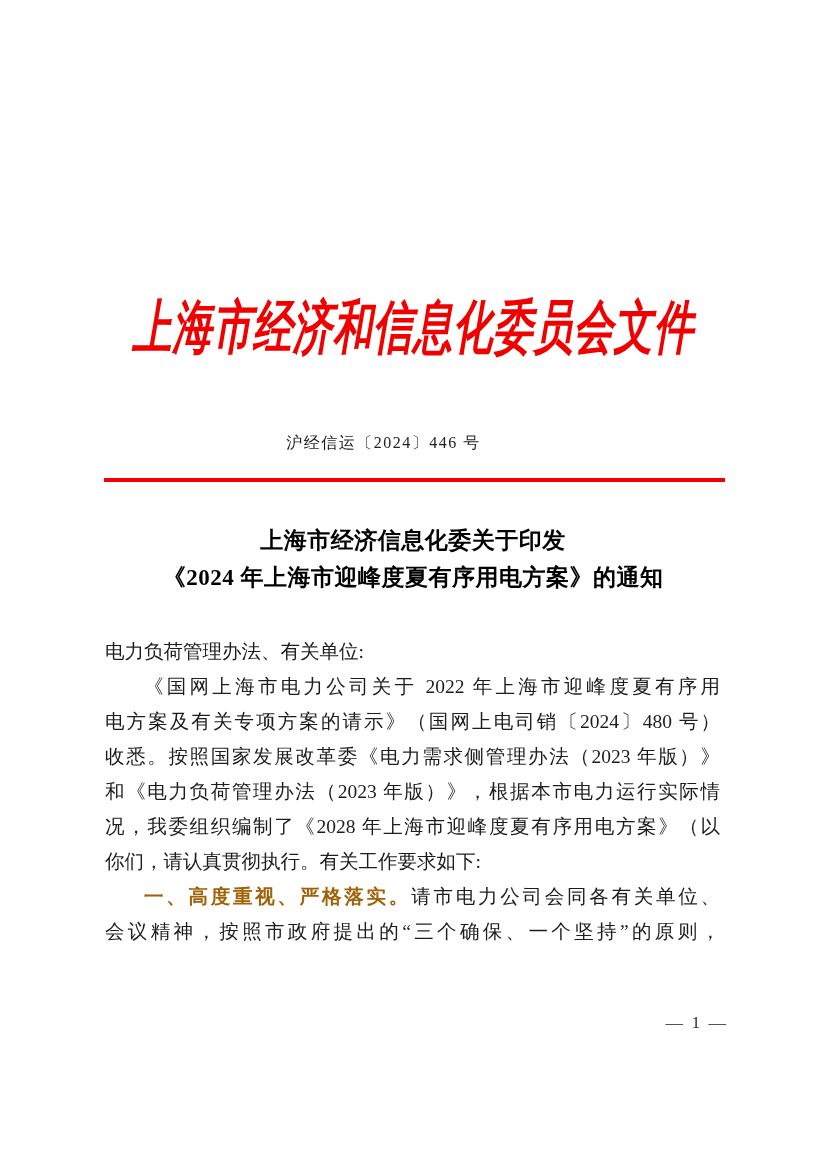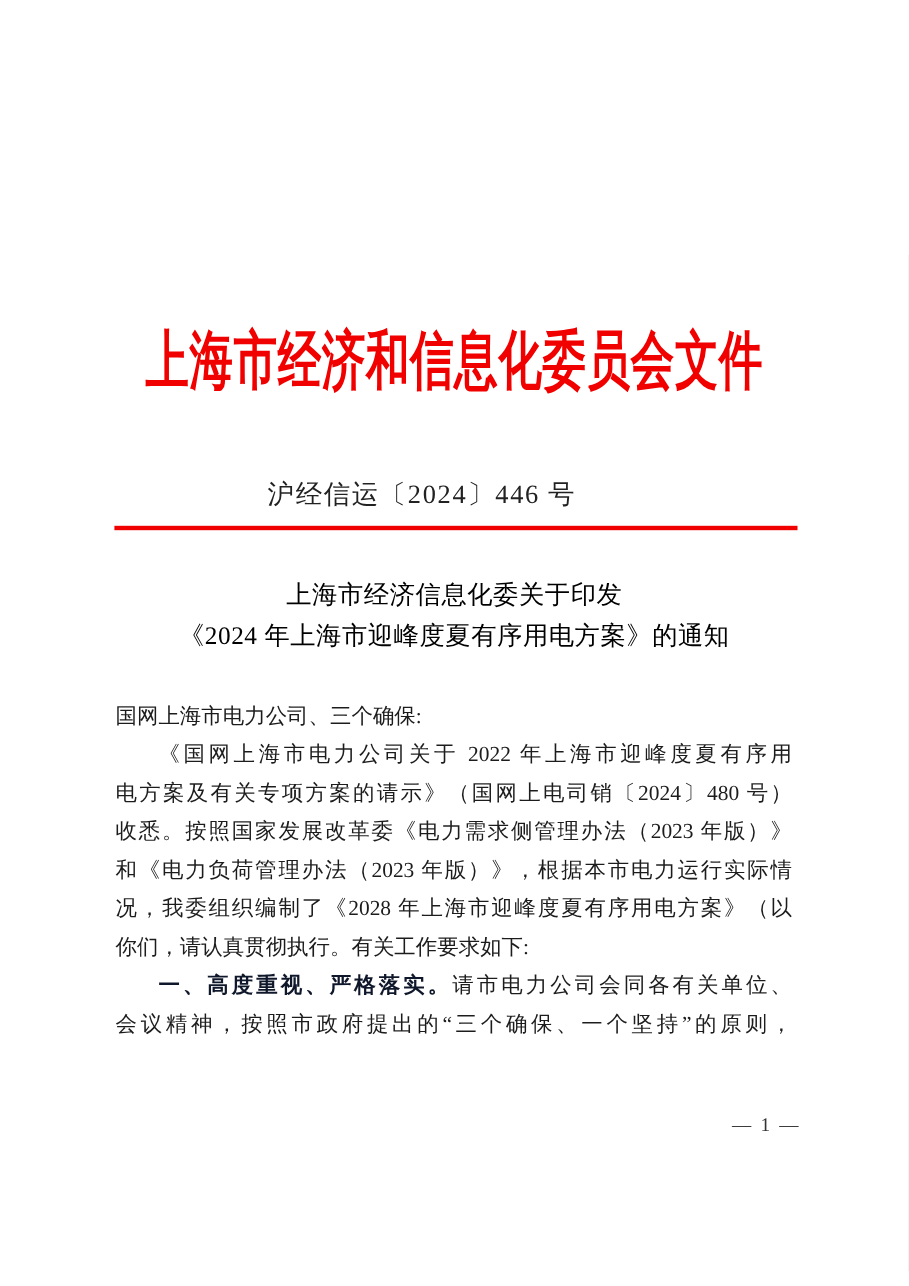--- a/index.html
+++ b/index.html
@@ -17,77 +17,78 @@
   }
   .red-header {
     position: absolute;
     top: 280px;
     left: 0;
     width: 694px;
     height: 96px;
     line-height: 96px;
     text-align: center;
     white-space: nowrap;
+    font-style: italic;
   }
   .red-header .stretch {
     display: inline-block;
     font-size: 58px;
     font-weight: bold;
     color: var(--accent, #f10000);
     letter-spacing: 1px;
     transform: scale(0.68, 1);
     transform-origin: 50% 50%;
     font-family: "Liberation Serif", "DejaVu Serif", serif;
   }
   .doc-number {
     position: absolute;
     top: 433px;
     left: 0;
     width: 767px;
     text-align: center;
-    font-size: 24px;
+    font-size: 16px;
     letter-spacing: 1.5px;
     color: #222;
   }
   .red-line {
     position: absolute;
     top: 478px;
     left: 104px;
     width: 621px;
     height: 4px;
     background: var(--accent, #f10000);
   }
   .doc-title {
     position: absolute;
     top: 522px;
     left: 0;
     width: 826px;
     text-align: center;
     font-size: 23px;
-    font-weight: normal;
+    font-weight: bold;
     line-height: 37px;
     letter-spacing: 0.5px;
     color: #000;
   }
   .body-text {
     position: absolute;
     top: 634px;
     left: 105px;
     width: 615px;
     font-size: 19.5px;
     line-height: 35px;
     color: #1c1c1c;
   }
   .l { height: 35px; white-space: nowrap; }
   .j { white-space: normal; text-align: justify; text-align-last: justify; }
   .indent { text-indent: 39px; }
   .lead {
     font-family: "Liberation Sans", "DejaVu Sans", sans-serif;
     font-weight: bold;
-    color: #0f172a;
+    color: #a16207;
   }
   .page-number {
     position: absolute;
     top: 1012px;
     right: 98px;
     font-size: 17.5px;
     letter-spacing: 2px;
     color: #333;
   }
 </style>
@@ -103,21 +104,21 @@
   <div class="doc-number">沪经信运〔2024〕446 号</div>
 
   <div class="red-line"></div>
 
   <div class="doc-title">
     <div>上海市经济信息化委关于印发</div>
     <div>《2024 年上海市迎峰度夏有序用电方案》的通知</div>
   </div>
 
   <div class="body-text">
-    <div class="l">国网上海市电力公司、三个确保:</div>
+    <div class="l">电力负荷管理办法、有关单位:</div>
 
     <div class="l j indent">《国网上海市电力公司关于 2022 年上海市迎峰度夏有序用</div>
     <div class="l j">电方案及有关专项方案的请示》（国网上电司销〔2024〕480 号）</div>
     <div class="l j">收悉。按照国家发展改革委《电力需求侧管理办法（2023 年版）》</div>
     <div class="l j">和《电力负荷管理办法（2023 年版）》，根据本市电力运行实际情</div>
     <div class="l j">况，我委组织编制了《2028 年上海市迎峰度夏有序用电方案》（以</div>
     <div class="l">你们，请认真贯彻执行。有关工作要求如下:</div>
 
     <div class="l j indent">
       <span class="lead">一、高度重视、严格落实。</span><span>请市电力公司会同各有关单位、</span>

